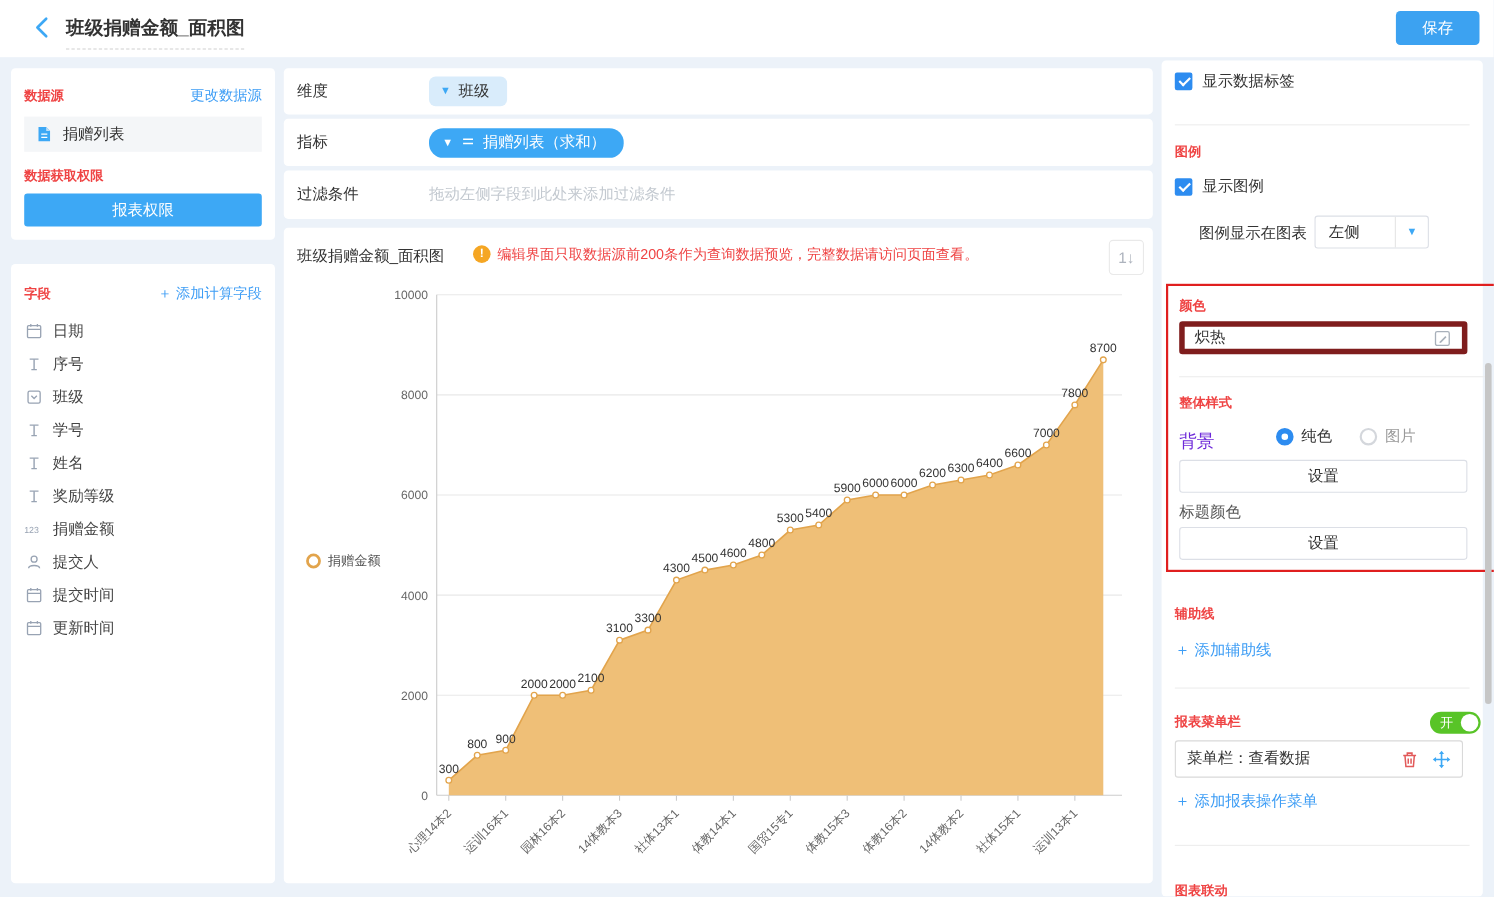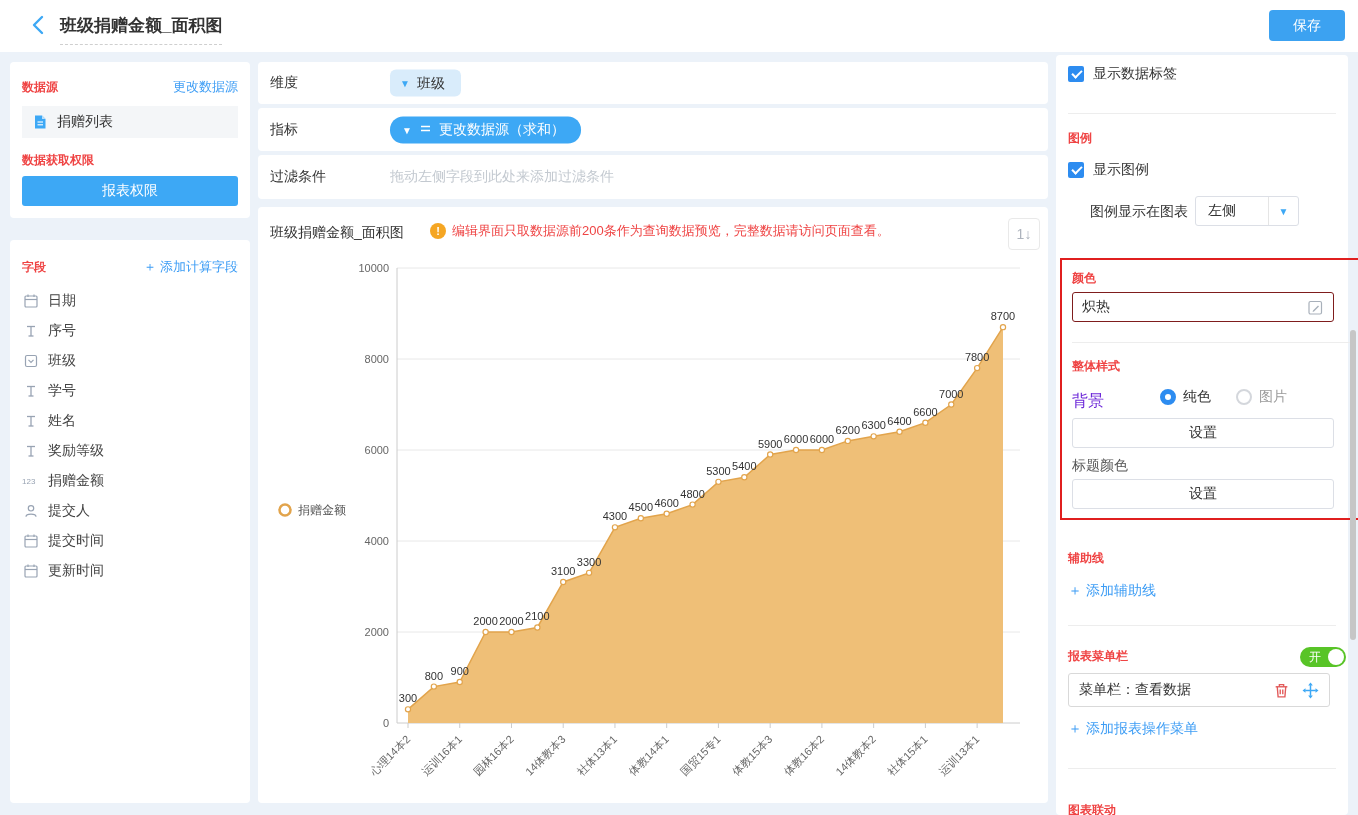--- a/index.html
+++ b/index.html
@@ -74,21 +74,21 @@
   .checkbox { width:16px; height:16px; background:#2D8CF0; border-radius:2px; position:relative; margin-right:9px; flex:0 0 auto; }
   .checkbox::after { content:""; position:absolute; left:3.5px; top:4px; width:8px; height:4px;
                      border-left:2px solid #fff; border-bottom:2px solid #fff; transform:rotate(-45deg); }
   .chk-label { font-size:14px; color:#333; }
   .select { position:absolute; display:flex; border:1px solid #DCDFE6; border-radius:3px; height:30px;
             background:#fff; cursor:pointer; }
   .select .val { width:72px; display:flex; align-items:center; padding-left:12px; font-size:14px; color:#333; }
   .select .arrbox { width:30px; border-left:1px solid #E5E5E5; display:flex; align-items:center; justify-content:center;
                     color:#3DA8F5; font-size:10px; }
   .red-box { position:absolute; left:4px; top:203px; width:304px; height:262px; border:2px solid #E01F1F; }
-  .input-box { position:absolute; border:1px solid #7f1d1d; border-radius:3px; background:#fff; height:30px;
+  .input-box { position:absolute; border:5px solid #7f1d1d; border-radius:3px; background:#fff; height:30px;
                display:flex; align-items:center; justify-content:space-between; padding:0 9px; font-size:14px; color:#333; }
   .radio { width:16px; height:16px; border-radius:50%; margin-right:7px; flex:0 0 auto; }
   .radio.on { border:5px solid #2D8CF0; background:#fff; }
   .radio.off { border:2px solid #D4D7DC; background:#fff; }
   .radio-row { display:flex; align-items:center; font-size:14px; color:#333; cursor:pointer; }
   .set-btn { position:absolute; height:30px; border:1px solid #DCDFE6; background:#fff; border-radius:3px;
              font-size:14px; color:#333; cursor:pointer; }
   .toggle { position:absolute; width:46px; height:20px; border-radius:10px; background:#58C427; cursor:pointer; }
   .toggle .t-label { position:absolute; left:9px; top:3px; color:#fff; font-size:12px; line-height:14px; }
   .toggle .knob { position:absolute; right:2px; top:2px; width:16px; height:16px; border-radius:50%; background:#fff; }
@@ -251,21 +251,21 @@
 <div class="card row2">
   <span class="cfg-label">指标</span>
   <span class="tag-metric">
     <span class="arr">▼</span>
     <span class="sum">
       <svg width="13" height="12" viewBox="0 0 13 12">
         <line x1="2" y1="3" x2="11" y2="3" stroke="#fff" stroke-width="1.4"></line>
         <line x1="2" y1="7" x2="11" y2="7" stroke="#fff" stroke-width="1.4"></line>
       </svg>
     </span>
-    <span>更改数据源（求和）</span>
+    <span>捐赠列表（求和）</span>
   </span>
 </div>
 <div class="card row3">
   <span class="cfg-label">过滤条件</span>
   <span class="placeholder">拖动左侧字段到此处来添加过滤条件</span>
 </div>
 
 <div class="card chart-card">
   <div class="chart-title">班级捐赠金额_面积图</div>
   <div class="warn">

